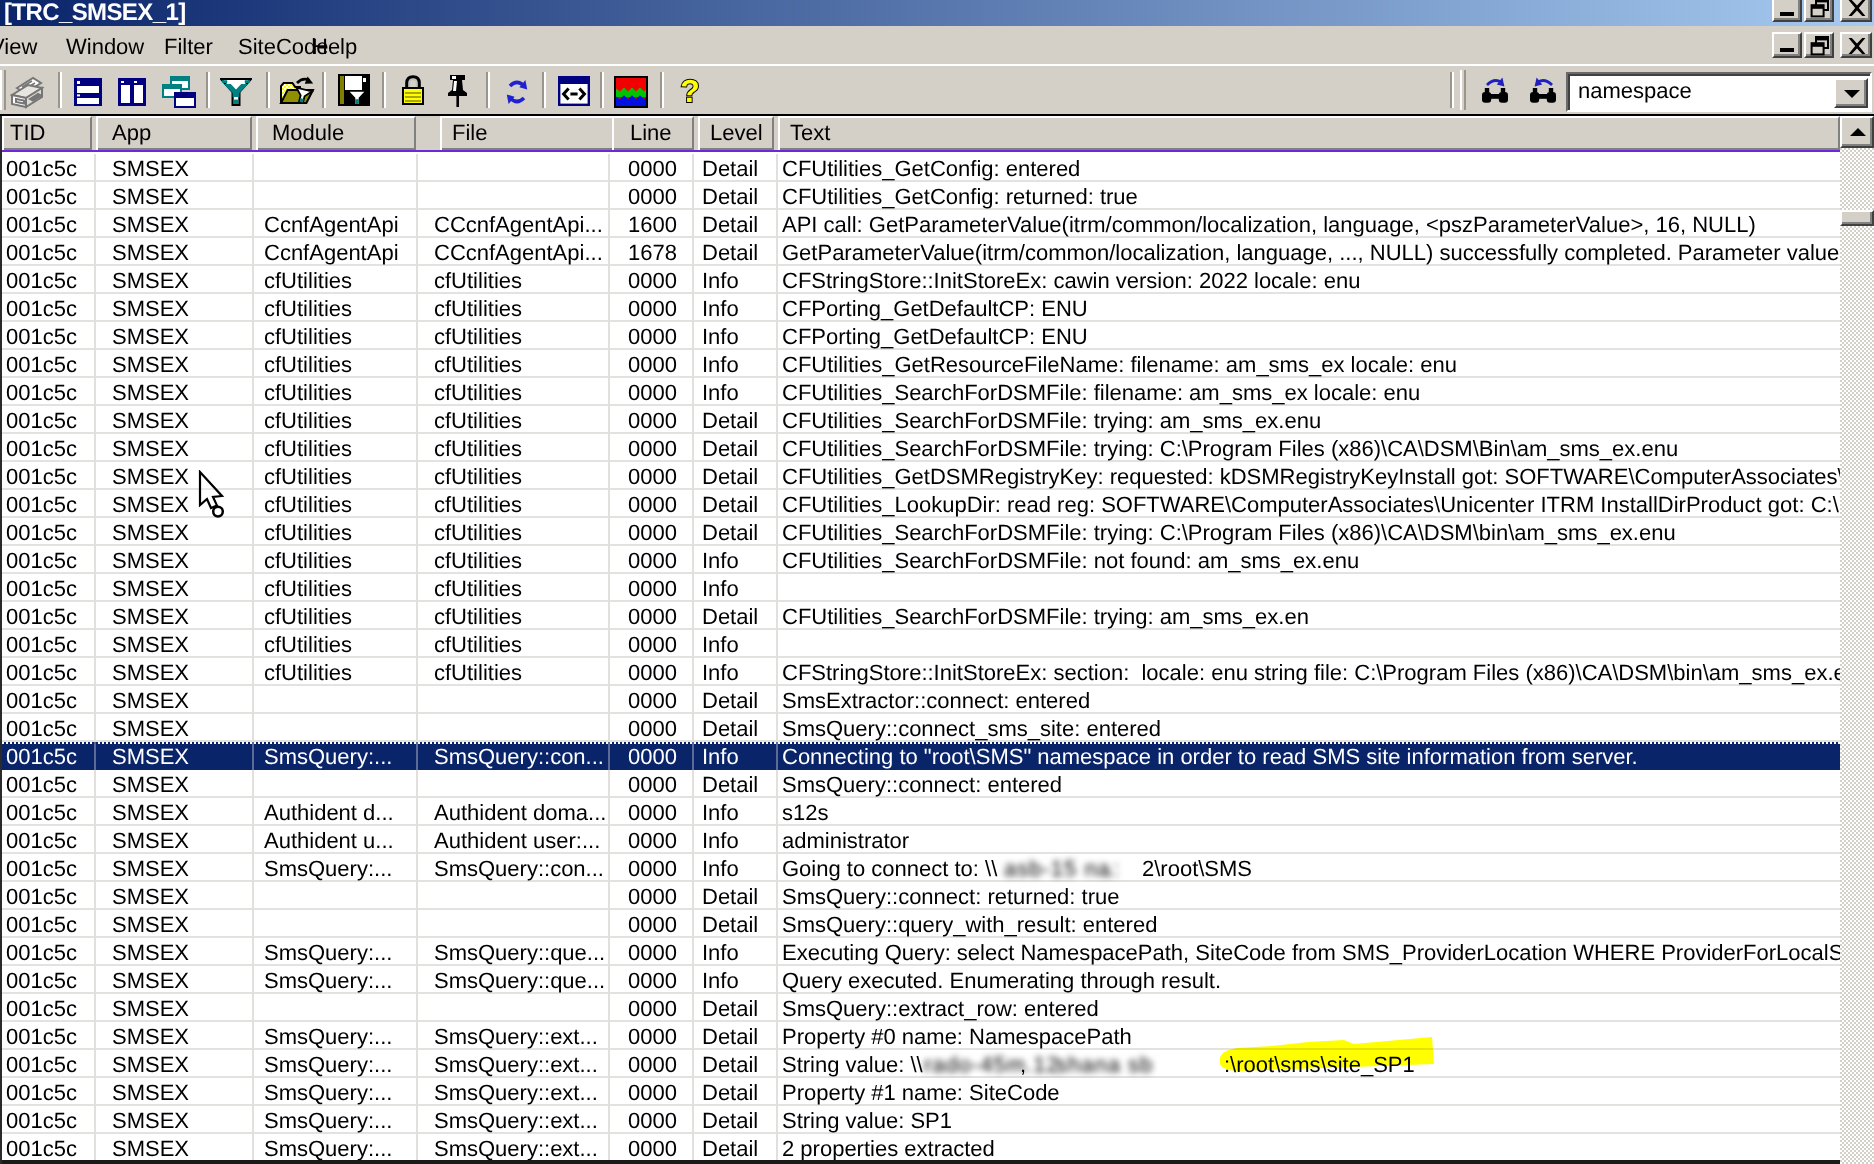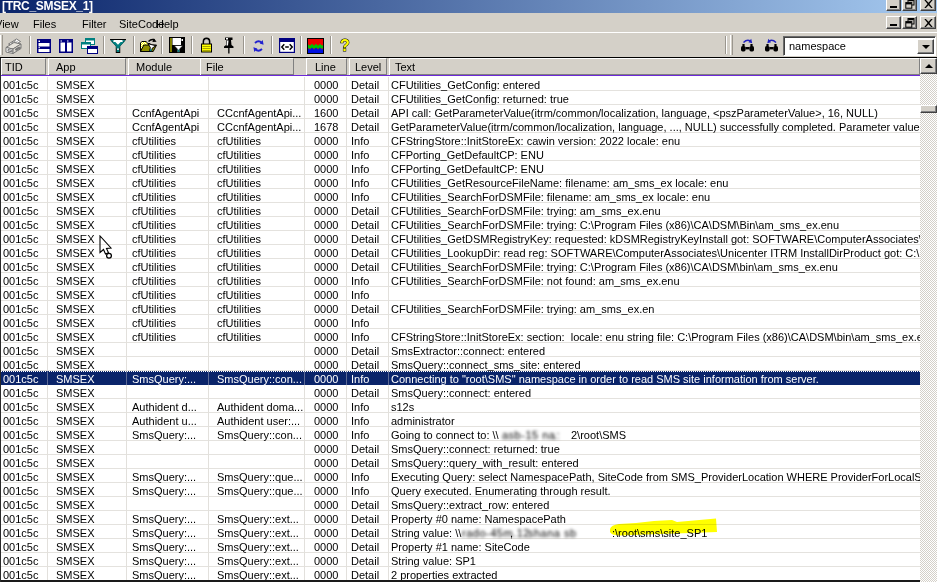--- a/index.html
+++ b/index.html
@@ -51,21 +51,21 @@
         </g>
       </svg>
     </div>
 <div class="cbtn" style="left:920px;top:-3px;width:16px;height:14px">
       <svg style="position:absolute;left:3px;top:2px" width="9" height="8" viewBox="0 0 9 8">
         <path d="M0.3,0 L1.9,0 L4.5,2.8 L7.1,0 L8.7,0 L5.4,4 L8.7,8 L7.1,8 L4.5,5.2 L1.9,8 L0.3,8 L3.6,4 Z" fill="#000"></path>
       </svg>
     </div>
 <div id="menu">
  <span style="left:-5px">View</span>
-      <span style="left:33px">Files</span>
+      <span style="left:33px">Window</span>
       <span style="left:82px">Filter</span>
       <span style="left:119px">SiteCode</span>
       <span style="left:156px">Help</span>
 </div>
 <div class="cbtn" style="left:886px;top:16px;width:15px;height:13px">
       <i style="position:absolute;left:3px;bottom:2px;width:7px;height:2px;background:#000"></i>
     </div>
 <div class="cbtn" style="left:902px;top:16px;width:15px;height:13px">
       <svg style="position:absolute;left:2px;top:1px" width="10" height="10" viewBox="0 0 10 10">
         <g fill="none" stroke="#000">
@@ -241,21 +241,21 @@
 <div id="hdr">
  <div class="hc" style="left:1px;width:45px">
         <span style="left:3px">TID</span>
       </div>
  <div class="hc" style="left:48px;width:78px">
         <span style="left:7px">App</span>
       </div>
  <div class="hc" style="left:128px;width:80px">
         <span style="left:7px">Module</span>
       </div>
- <div class="hc" style="left:200px;width:94px">
+ <div class="hc" style="left:220px;width:94px">
         <span style="left:5px">File</span>
       </div>
  <div class="hc" style="left:306px;width:41px">
         <span style="left:8px">Line</span>
       </div>
  <div class="hc" style="left:349px;width:38px">
         <span style="left:5px">Level</span>
       </div>
  <div class="hc" style="left:389px;width:531px">
         <span style="left:5px">Text</span>

